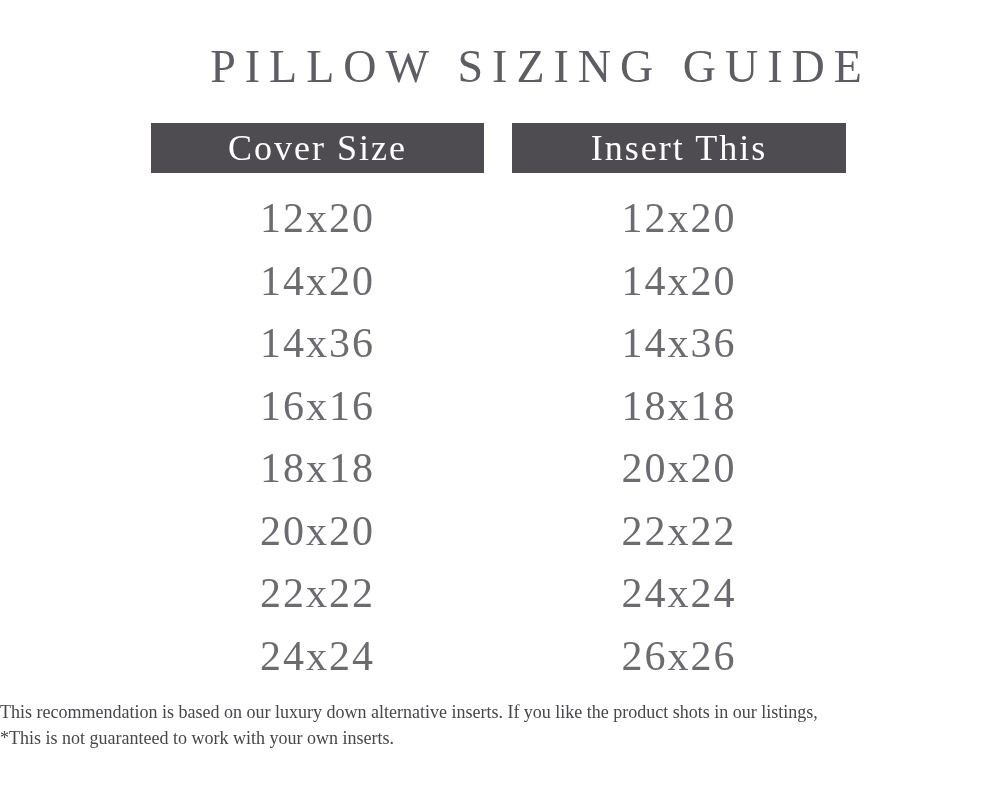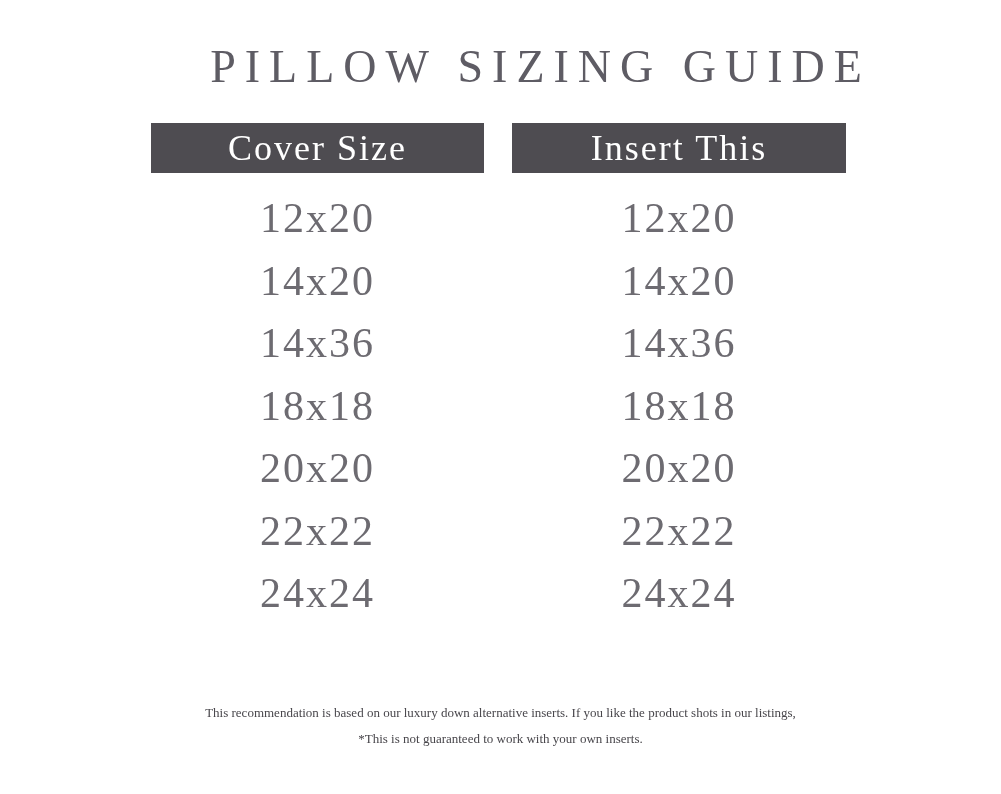--- a/index.html
+++ b/index.html
@@ -54,58 +54,59 @@
     justify-content: center;
     font-size: 42px;
     letter-spacing: 2px;
     color: var(--size-text, #6d6b71);
   }
   .footer {
     position: absolute;
     top: 700px;
     left: 0;
     width: 100%;
-    text-align: center;
-    font-size: 13px;
+    font-size: 18px;
     line-height: 25.5px;
     color: var(--footer-text, #48464b);
   }
 </style>
 </head>
 <body>
 
 <div class="page">
 
   <h1 class="title">PILLOW SIZING GUIDE</h1>
 
   <div class="grid">
 
     <div class="col">
       <div class="bar">Cover Size</div>
       <div class="rows">
         <div class="cell">12x20</div>
         <div class="cell">14x20</div>
         <div class="cell">14x36</div>
+        <div class="cell">16x16</div>
         <div class="cell">18x18</div>
         <div class="cell">20x20</div>
         <div class="cell">22x22</div>
         <div class="cell">24x24</div>
       </div>
     </div>
 
     <div class="col">
       <div class="bar">Insert This</div>
       <div class="rows">
         <div class="cell">12x20</div>
         <div class="cell">14x20</div>
         <div class="cell">14x36</div>
         <div class="cell">18x18</div>
         <div class="cell">20x20</div>
         <div class="cell">22x22</div>
         <div class="cell">24x24</div>
+        <div class="cell">26x26</div>
       </div>
     </div>
 
   </div>
 
   <div class="footer">
     <p>This recommendation is based on our luxury down alternative inserts. If you like the product shots in our listings,</p>
     <p>*This is not guaranteed to work with your own inserts.</p>
   </div>
 

